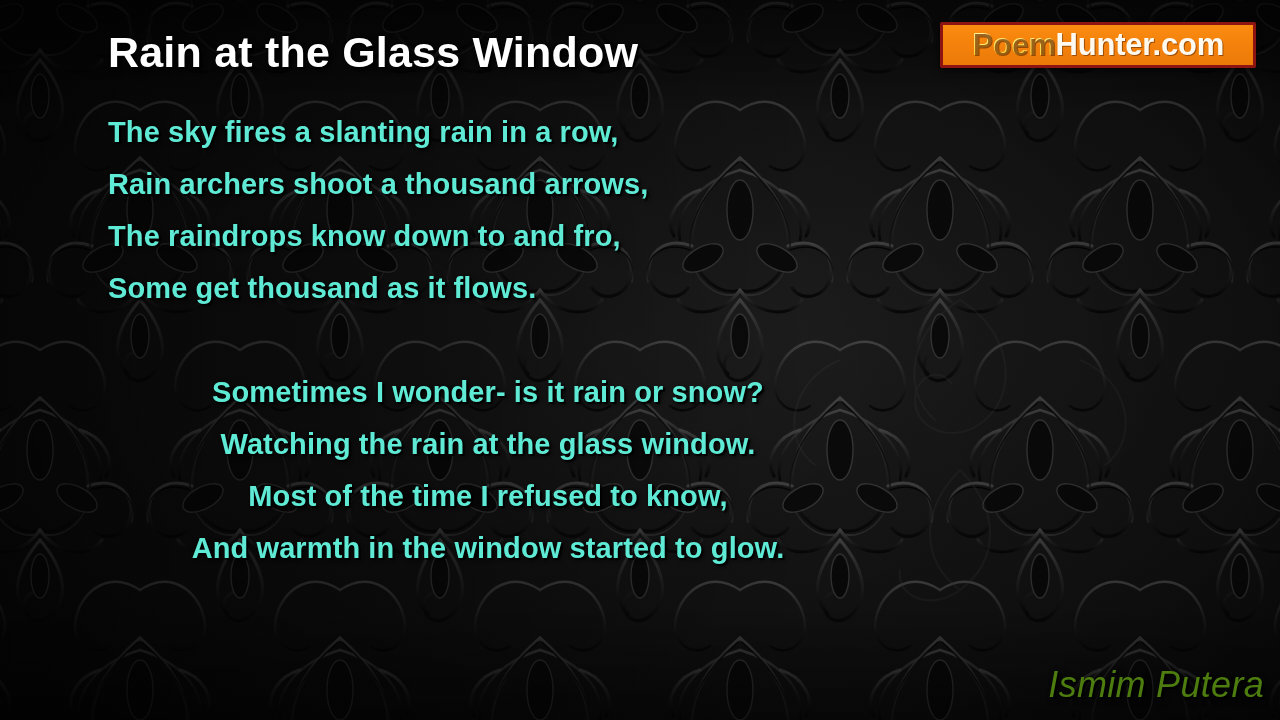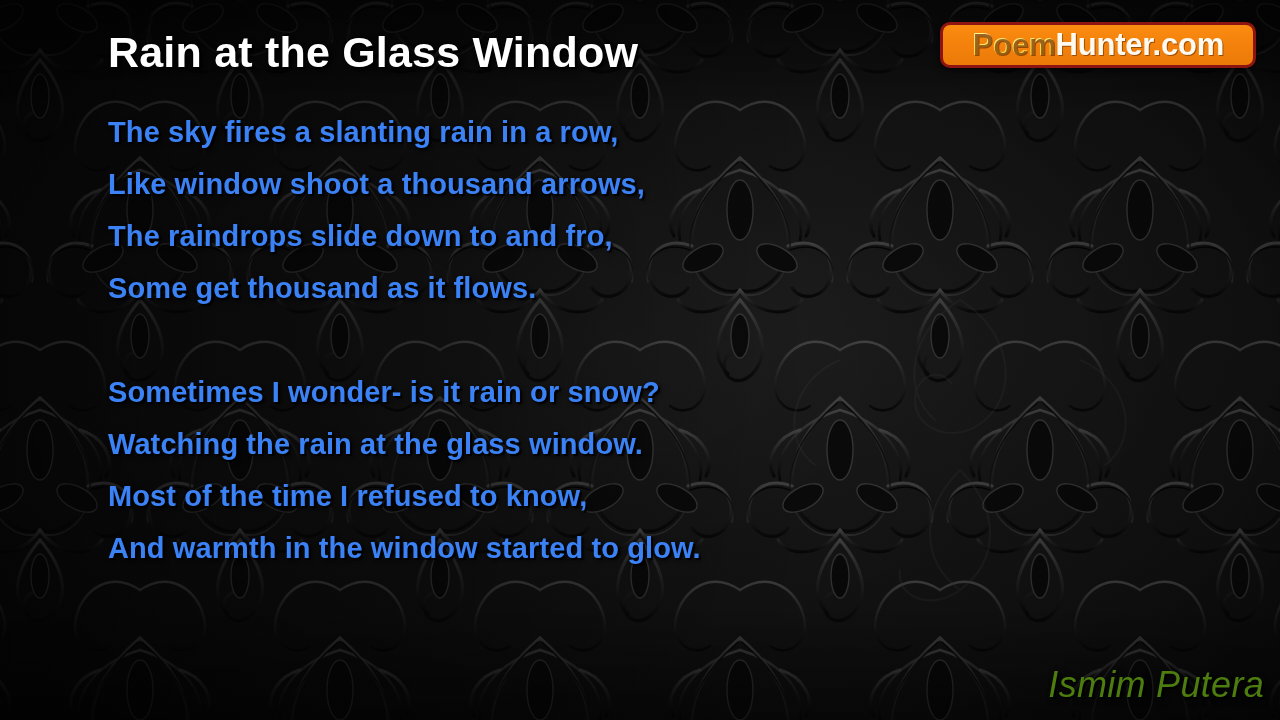--- a/index.html
+++ b/index.html
@@ -77,21 +77,21 @@
 
   
   .logo {
     position:absolute;
     left:940px;
     top:22px;
     width:316px;
     height:46px;
     background:linear-gradient(180deg,#fa8c10 0%, #f4820c 45%, #ec7a08 100%);
     border:3px solid #8d1410;
-    border-radius:10px;
+    border-radius:2px;
     display:flex;
     align-items:center;
     justify-content:center;
     box-shadow:0 2px 6px rgba(0,0,0,.75);
   }
   .logo-text {
     font-size:31px;
     font-weight:bold;
     line-height:1;
     white-space:nowrap;
@@ -112,25 +112,25 @@
   }
 
   
   .poem-body {
     position:absolute;
     left:108px;
     top:106px;
     width:760px;
   }
   .stanza { margin:0; }
-  .stanza + .stanza { margin-top:52px; }
+  .stanza + .stanza { margin-top:52px;text-align:center; }
   .poem-line {
     font-size:29px;
     font-weight:bold;
-    color:#3b82f6;
+    color:#5eead4;
     line-height:52px;
     height:52px;
     white-space:nowrap;
     letter-spacing:.1px;
     text-shadow:
        2px 2px 0 rgba(0,0,0,.8),
        2px 2px 4px rgba(0,0,0,.85);
   }
 
   
@@ -263,22 +263,22 @@
   <div class="logo">
     <span class="logo-text">
       <span class="logo-poem">Poem</span><span class="logo-hunter">Hunter.com</span>
     </span>
   </div>
 
   <div class="poem-body">
 
     <div class="stanza">
       <div class="poem-line">The sky fires a slanting rain in a row,</div>
-      <div class="poem-line">Like window shoot a thousand arrows,</div>
-      <div class="poem-line">The raindrops slide down to and fro,</div>
+      <div class="poem-line">Rain archers shoot a thousand arrows,</div>
+      <div class="poem-line">The raindrops know down to and fro,</div>
       <div class="poem-line">Some get thousand as it flows.</div>
     </div>
 
     <div class="stanza">
       <div class="poem-line">Sometimes I wonder- is it rain or snow?</div>
       <div class="poem-line">Watching the rain at the glass window.</div>
       <div class="poem-line">Most of the time I refused to know,</div>
       <div class="poem-line">And warmth in the window started to glow.</div>
     </div>
 

